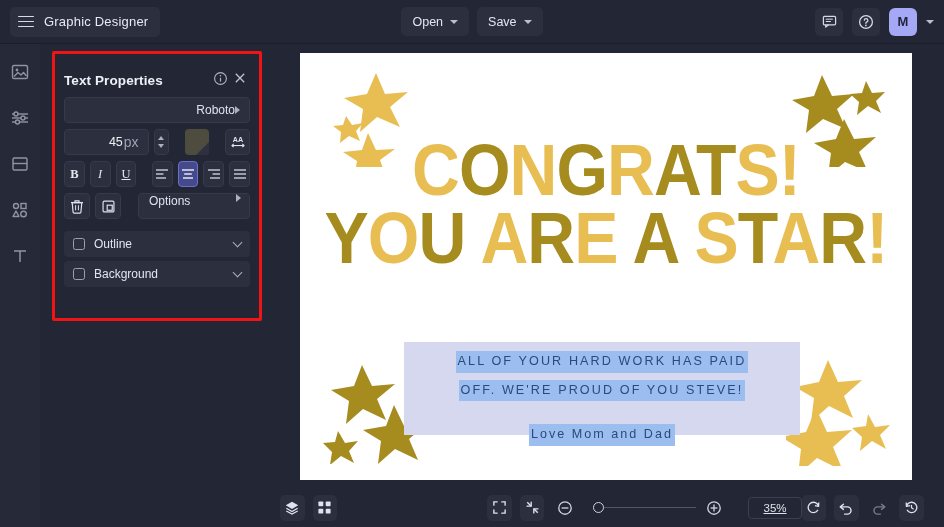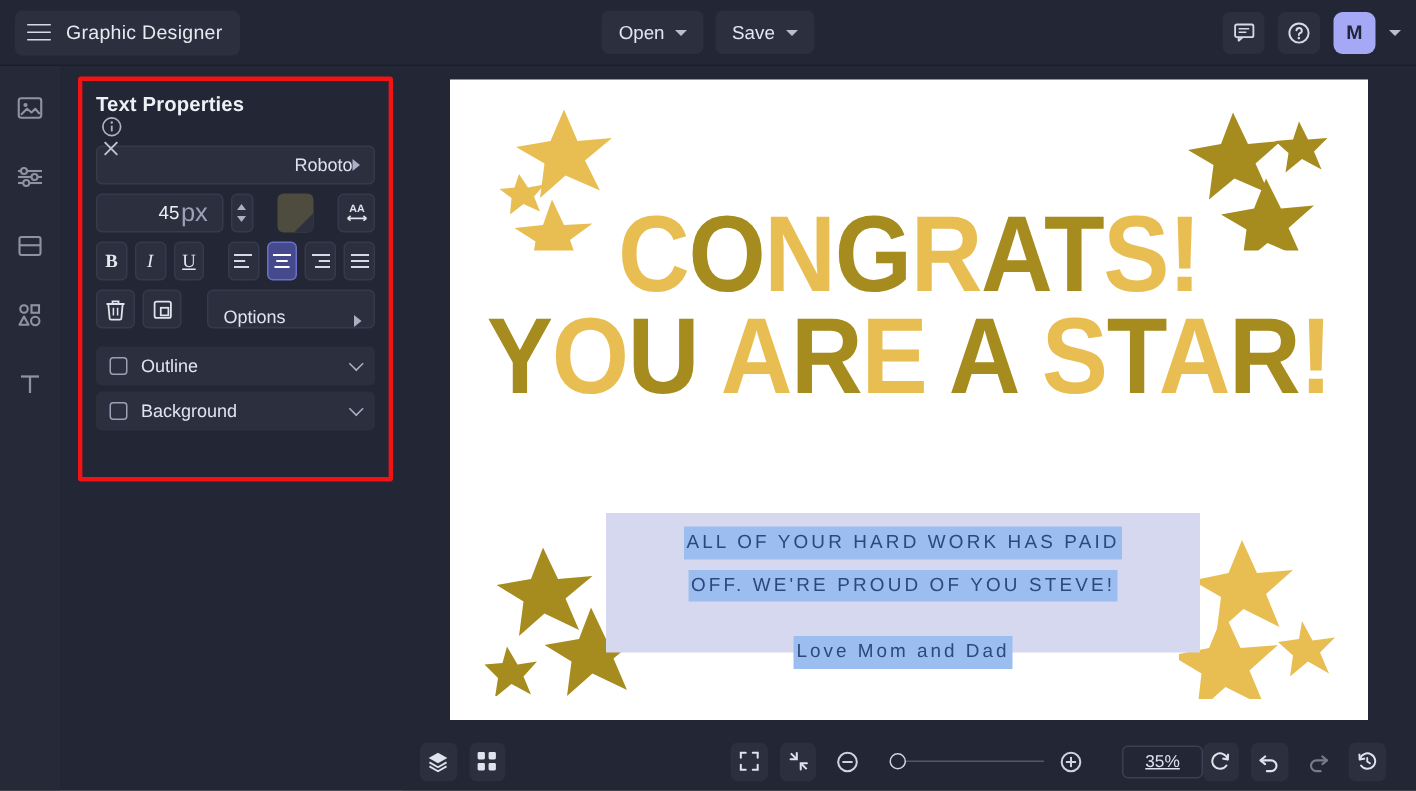--- a/index.html
+++ b/index.html
@@ -72,39 +72,39 @@
   }
 
   
   .panel-wrap {
     position: absolute; top: 51px; left: 52px; width: 210px; height: 270px;
     border: 3px solid #f11414; border-radius: 2px; overflow: hidden;
     background: #232634;
   }
   .panel { width: 100%; height: 100%; background: #232634; padding: 8px 9px; }
   .panel-head {
-    display: flex; align-items: flex-start; height: 26px; margin-bottom: 9px; flex-direction: column;
+    display: flex; align-items: flex-end; height: 26px; margin-bottom: 9px;
   }
   .panel-title { color: #eef0f7; font-size: 13.5px; font-weight: bold; flex: 1; letter-spacing: .1px; }
   .panel-head .ic { width: 20px; height: 20px; display:flex; align-items:center; justify-content:center; opacity:.82; }
 
   .row { display: flex; gap: 5px; margin-bottom: 6px; }
   .field {
     background: #2b2f3e; border: 1px solid #353a4c; border-radius: 4px;
     height: 26px; display: flex; align-items: center; padding: 0 9px;
     color: #dfe2ee; font-size: 12px;
   }
   .font-field { flex: 1; justify-content: flex-end; }
   .arrow-r {
     width: 0; height: 0; border-top: 4px solid transparent;
     border-bottom: 4px solid transparent; border-left: 5px solid #aab0c4;
   }
   .size-field { width: 94px; justify-content: flex-end; gap: 1px; }
   .size-num { color: #eceef6; font-size: 12.5px; }
-  .size-unit { color: #9ba2b8; font-size: 17px; }
+  .size-unit { color: #9ba2b8; font-size: 14px; }
   .stepper {
     width: 17px; height: 26px; background: #2b2f3e; border: 1px solid #353a4c;
     border-radius: 4px; display: flex; flex-direction: column;
     align-items: center; justify-content: center; gap: 4px;
   }
   .sw-up, .sw-dn { width: 0; height: 0; border-left: 3.5px solid transparent; border-right: 3.5px solid transparent; }
   .sw-up { border-bottom: 4px solid #aab0c4; }
   .sw-dn { border-top: 4px solid #aab0c4; }
   .swatch {
     width: 28px; height: 26px; border-radius: 4px; background: #4d4c3e;
@@ -123,21 +123,21 @@
     background: #2b2f3e; border: 1px solid #353a4c; border-radius: 4px;
     height: 26px; width: 26px; display: flex; align-items: center;
     justify-content: center; color: #e4e7f1; font-size: 12.5px;
   }
   .tool.ser { font-family: "Liberation Serif", serif; }
   .tool.active { background: #454a8c; border-color: #6a70c9; }
   .gap { width: 7px; }
 
   .opt-field {
     flex: 1; background: #2b2f3e; border: 1px solid #353a4c; border-radius: 4px;
-    height: 26px; display: flex; align-items: flex-end; justify-content: space-between;
+    height: 26px; display: flex; align-items: flex-start; justify-content: space-between;
     padding: 0 8px 0 10px; color: #e0e3ee; font-size: 12px;
   }
 
   .section {
     background: #2b2f3e; border-radius: 4px; height: 26px; margin-bottom: 4px;
     display: flex; align-items: center; padding: 0 9px; gap: 9px;
   }
   .cb {
     width: 12px; height: 12px; border: 1.6px solid #9aa0b6; border-radius: 2.5px;
   }

